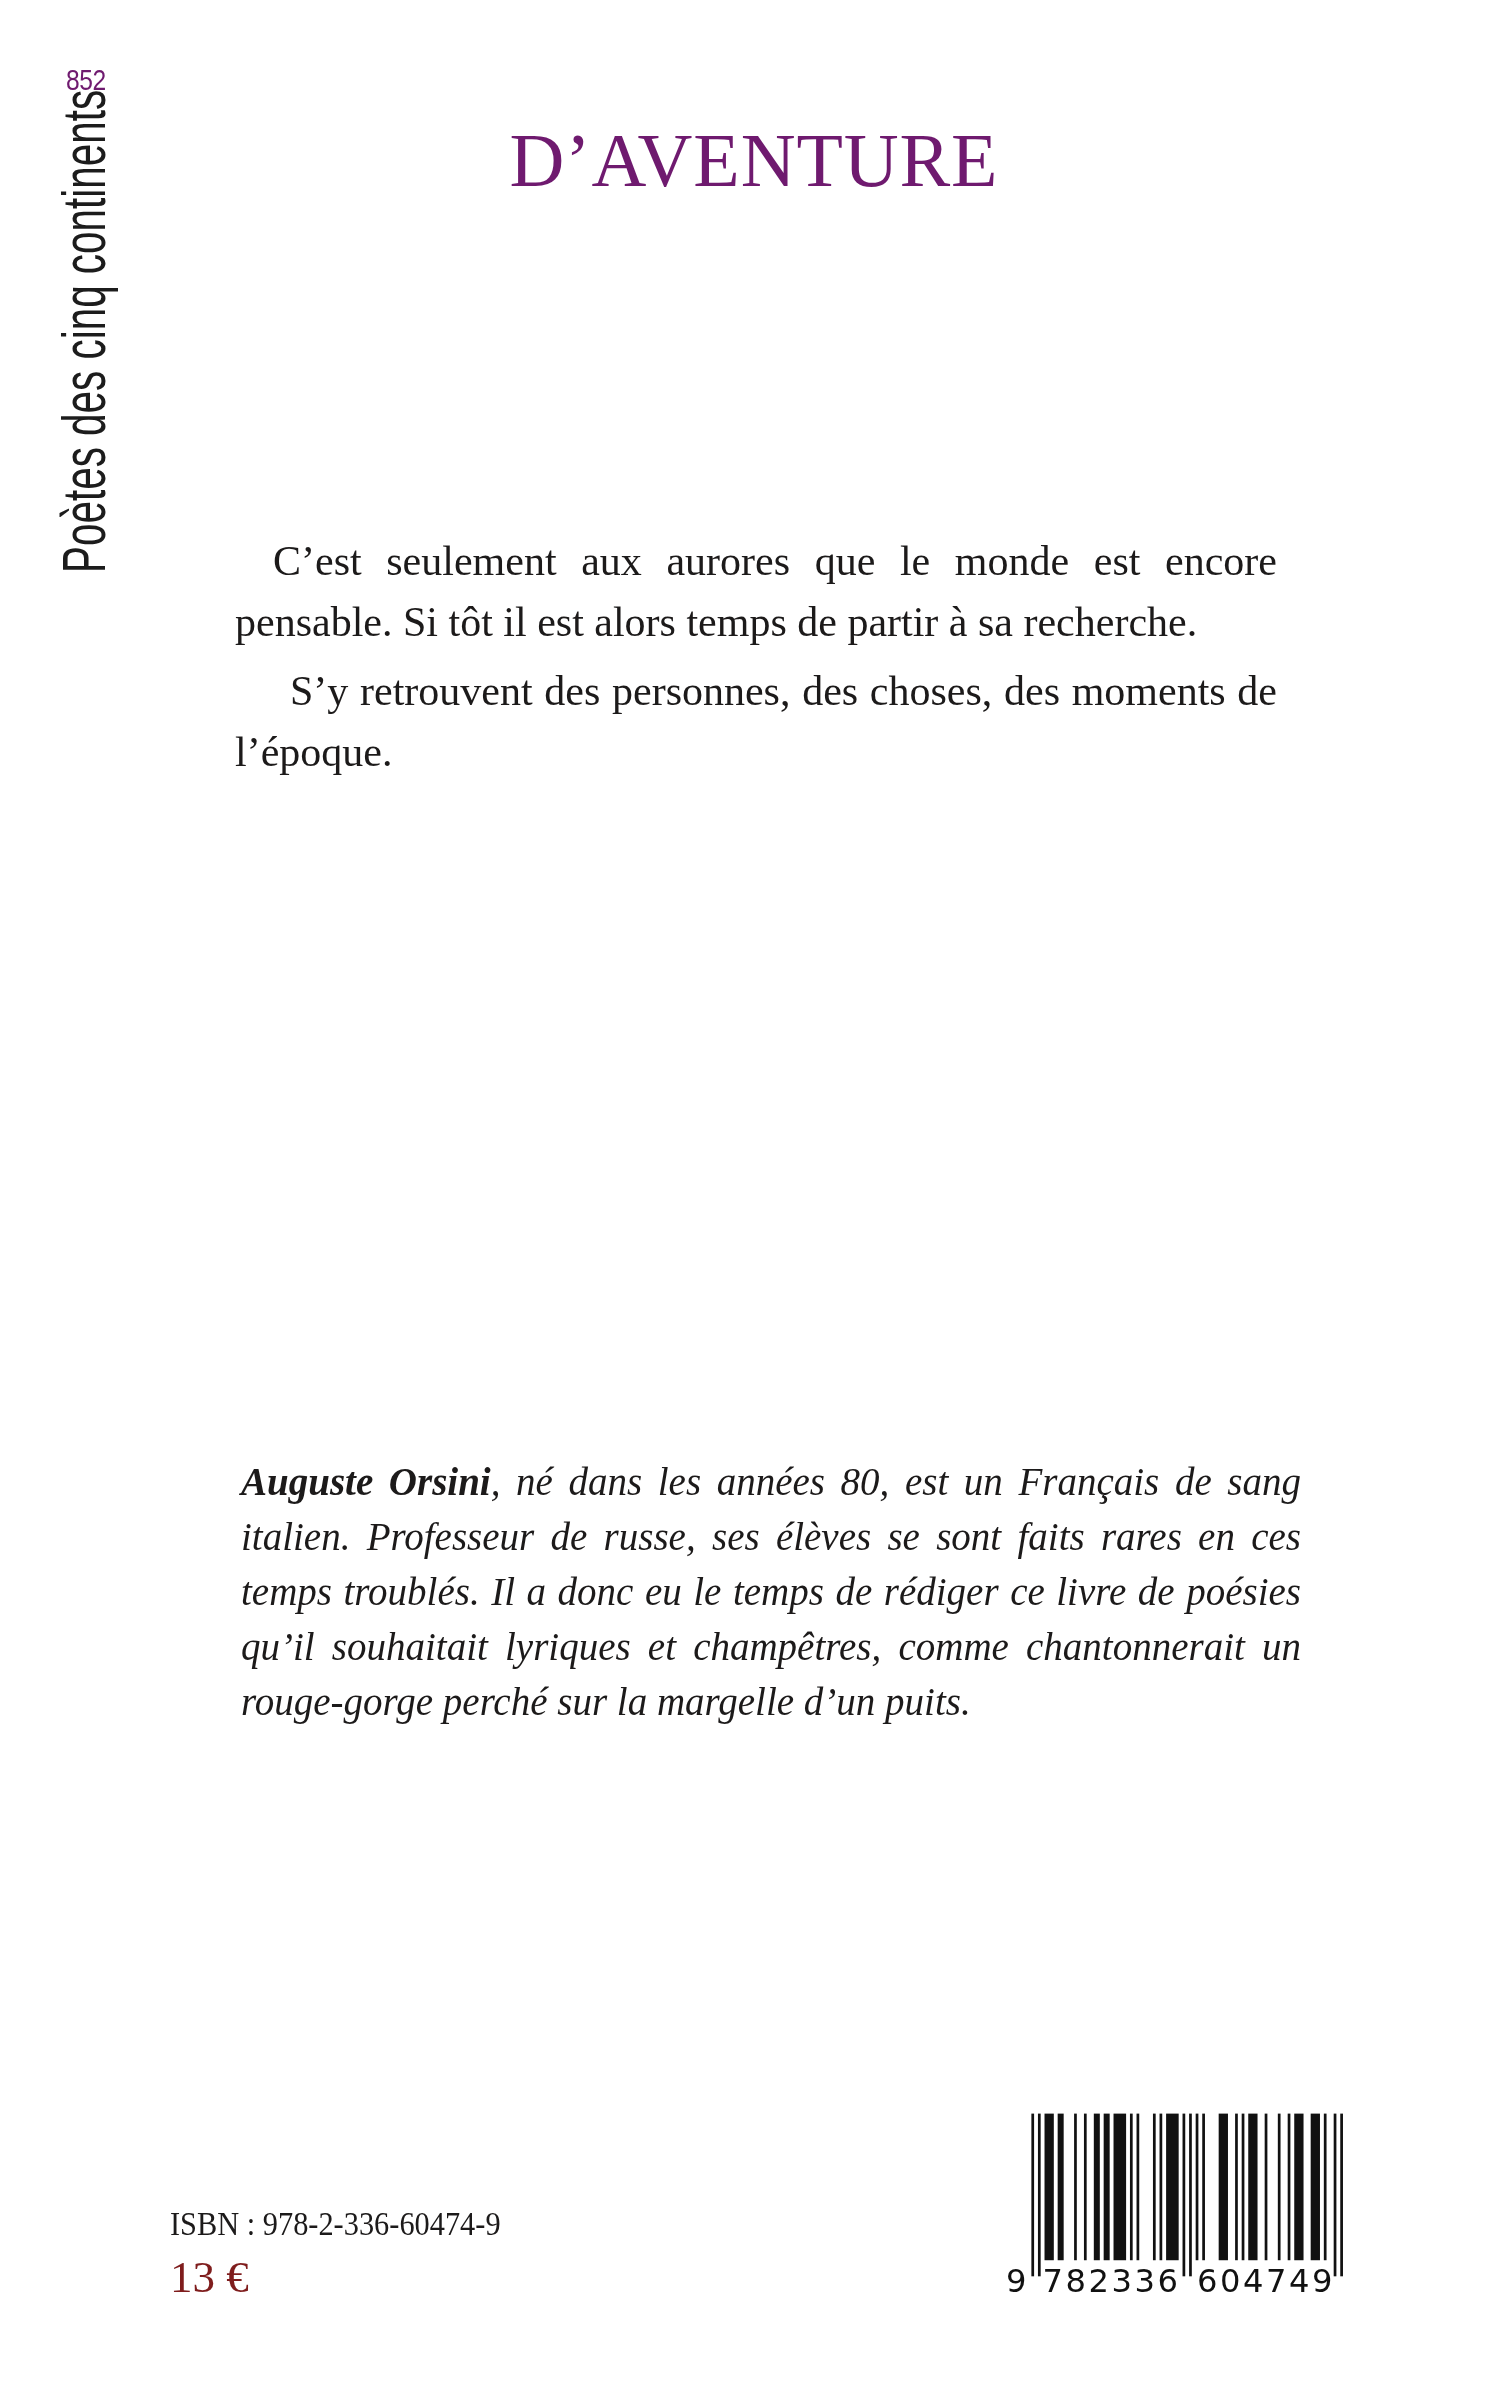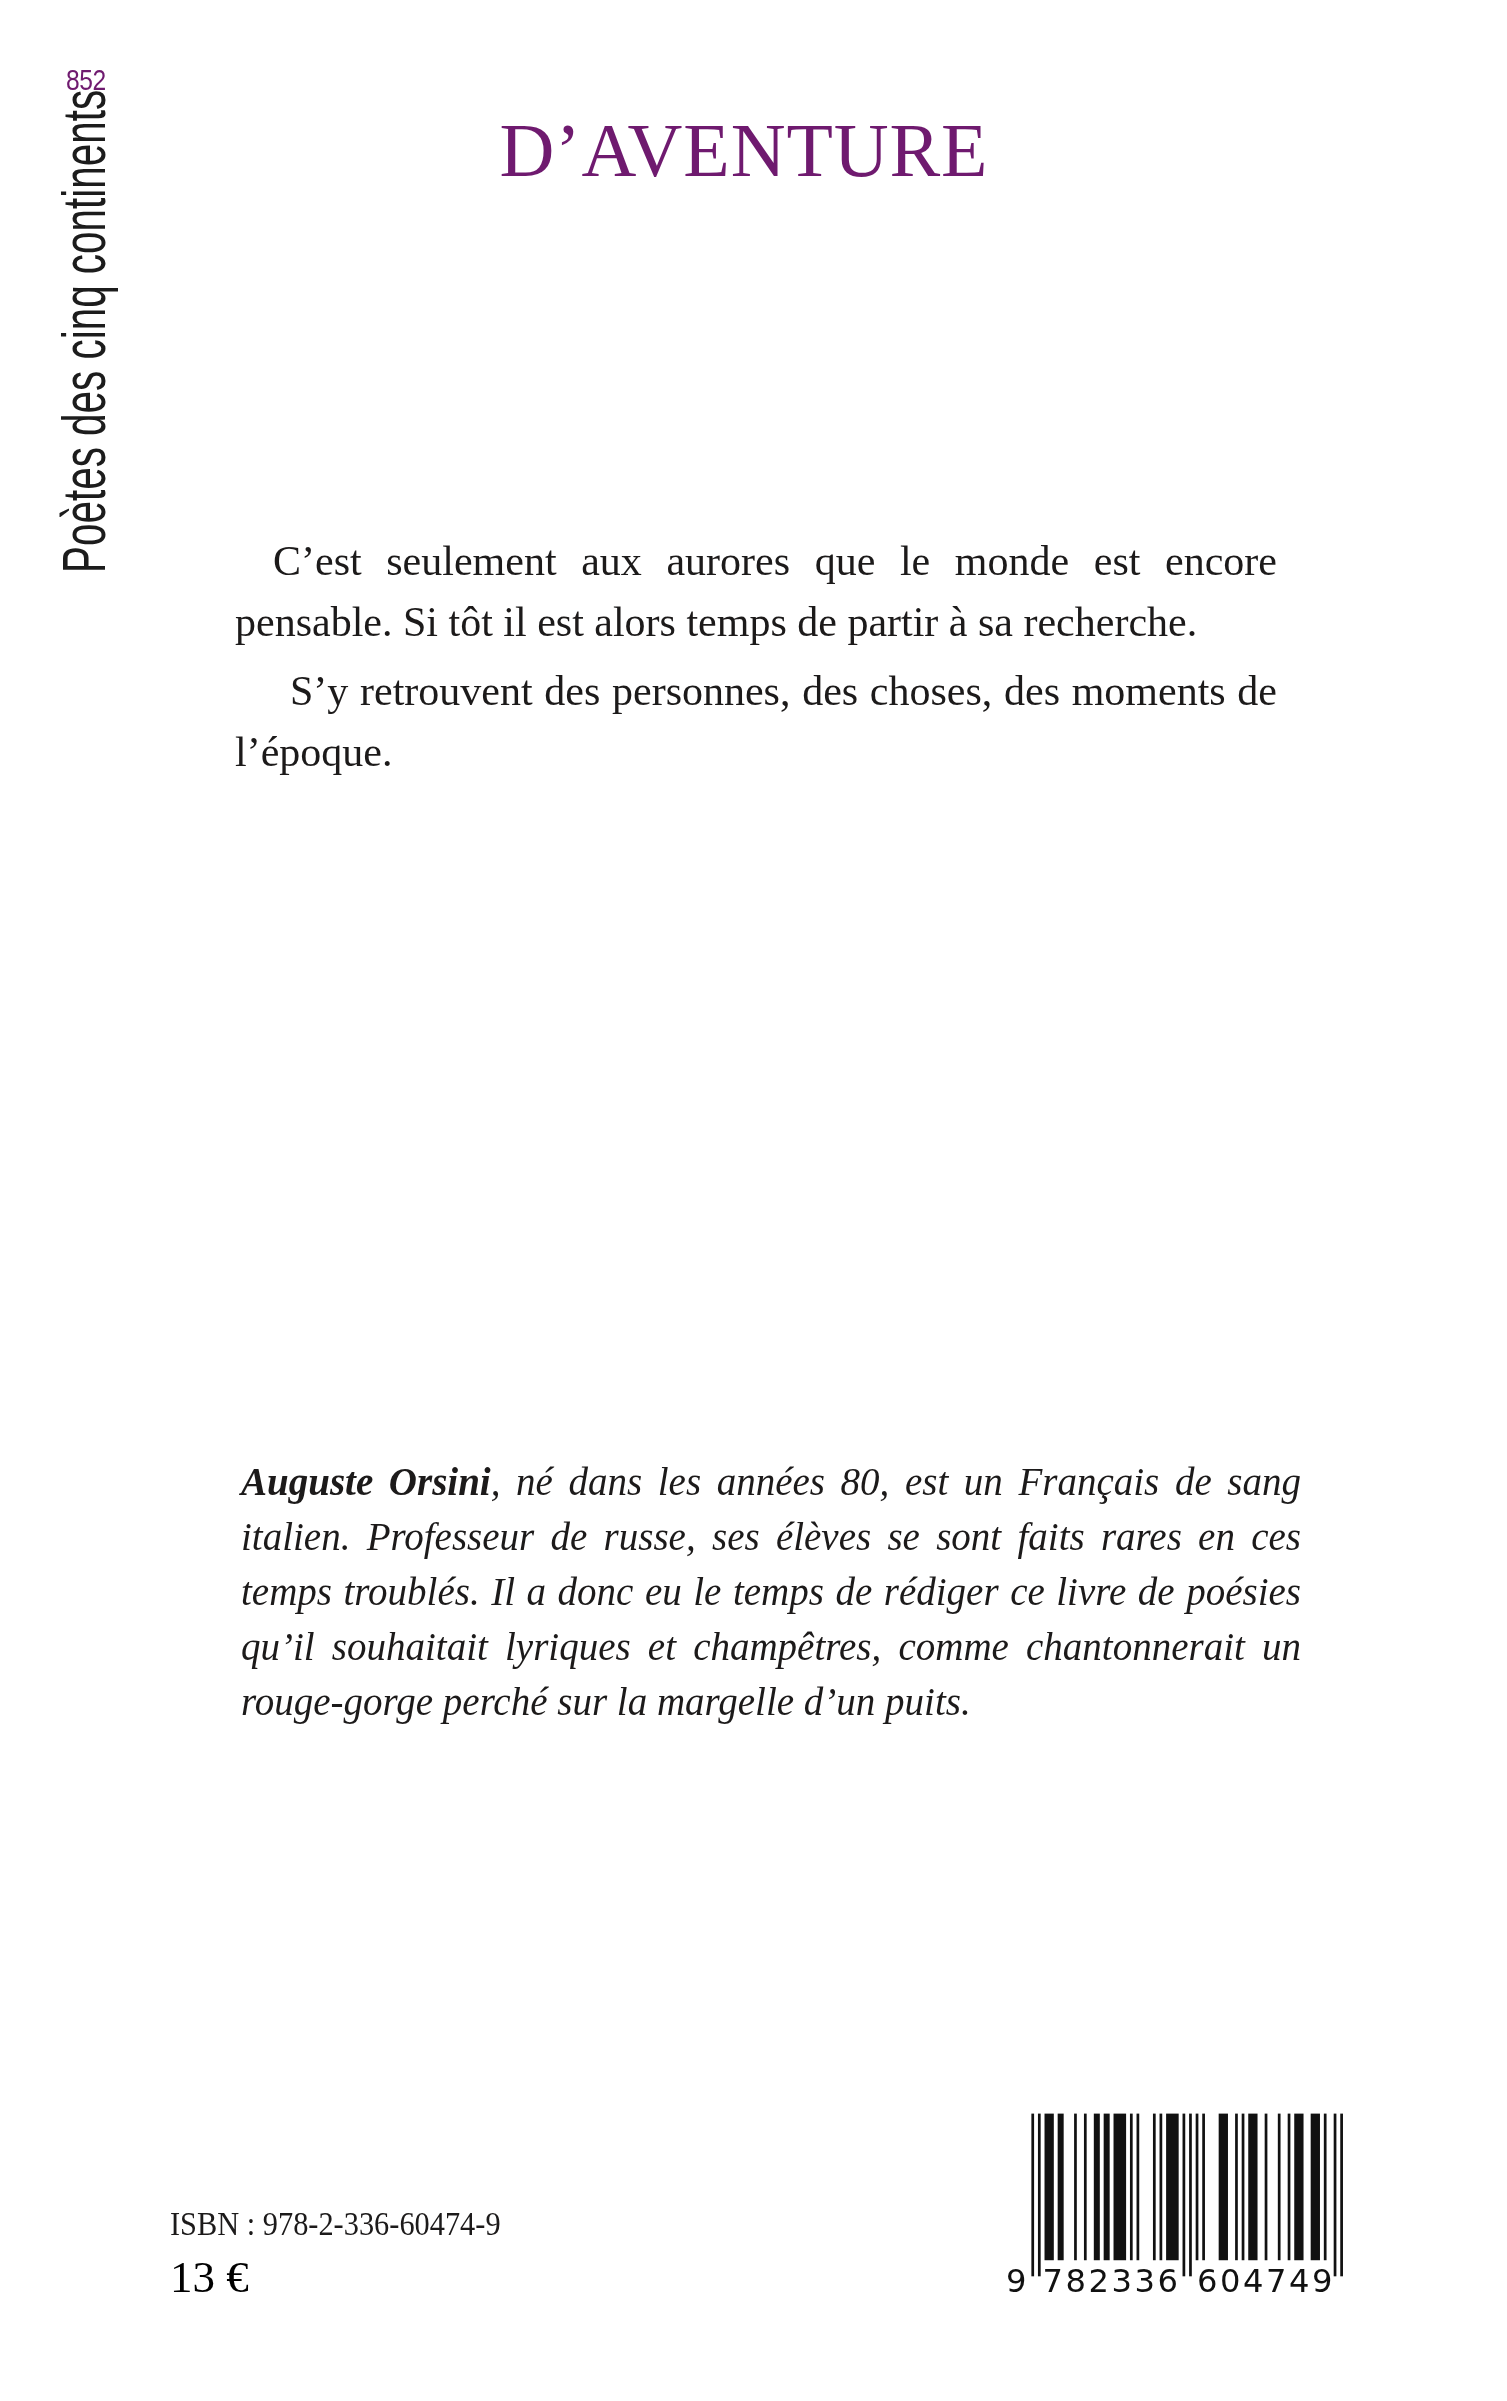--- a/index.html
+++ b/index.html
@@ -42,36 +42,36 @@
   .bio .author { font-weight: bold; }
   .isbn {
     position: absolute; left: 170px; top: 2205px;
     font-family: "Liberation Serif", serif; font-size: 33px; line-height: 38px;
     color: #1c1a1a; white-space: nowrap;
     transform: scaleX(0.92); transform-origin: left top;
   }
   .price {
     position: absolute; left: 170px; top: 2253px;
     font-family: "Liberation Serif", serif; font-size: 45px; line-height: 49px;
-    color: #000000; white-space: nowrap;
+    color: #7f1d1d; white-space: nowrap;
   }
   .barcode {
     position: absolute; left: 1003px; top: 2106px; width: 350px; height: 194px;
   }
 </style>
 </head>
 <body>
 
 <div class="series-number">852</div>
 
 <div class="series-name-wrap">
   <div class="series-name">Poètes des cinq continents</div>
 </div>
 
-<h1 class="title" style="margin:0;font-weight:normal;">D’AVENTURE</h1>
+<h1 class="title" style="margin:10px;font-weight:normal;">D’AVENTURE</h1>
 
 <div class="blurb">
   <p>C’est seulement aux aurores que le monde est encore pensable. Si tôt il est alors temps de partir à sa recherche.</p>
   <p>S’y retrouvent des personnes, des choses, des moments de l’époque.</p>
 </div>
 
 <p class="bio"><span class="author">Auguste Orsini</span><span>, né dans les années 80, est un Français de sang italien. Professeur de russe, ses élèves se sont faits rares en ces temps troublés. Il a donc eu le temps de rédiger ce livre de poésies qu’il souhaitait lyriques et champêtres, comme chantonnerait un rouge-gorge perché sur la margelle d’un puits.</span></p>
 
 <div class="isbn">ISBN : 978-2-336-60474-9</div>
 <div class="price">13 €</div>

